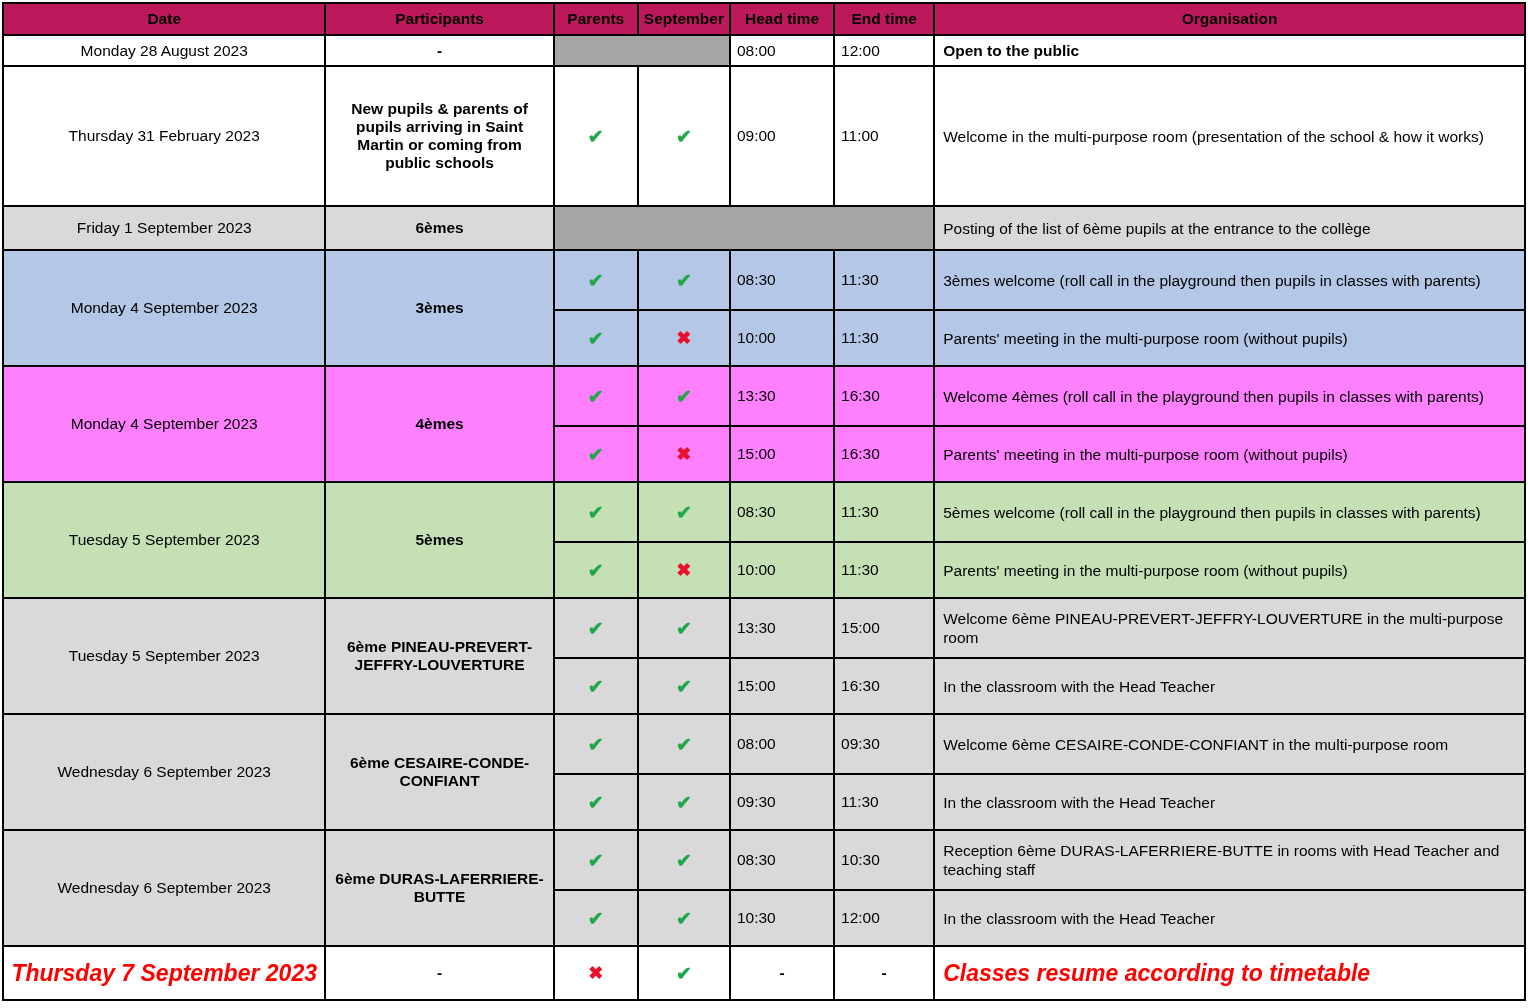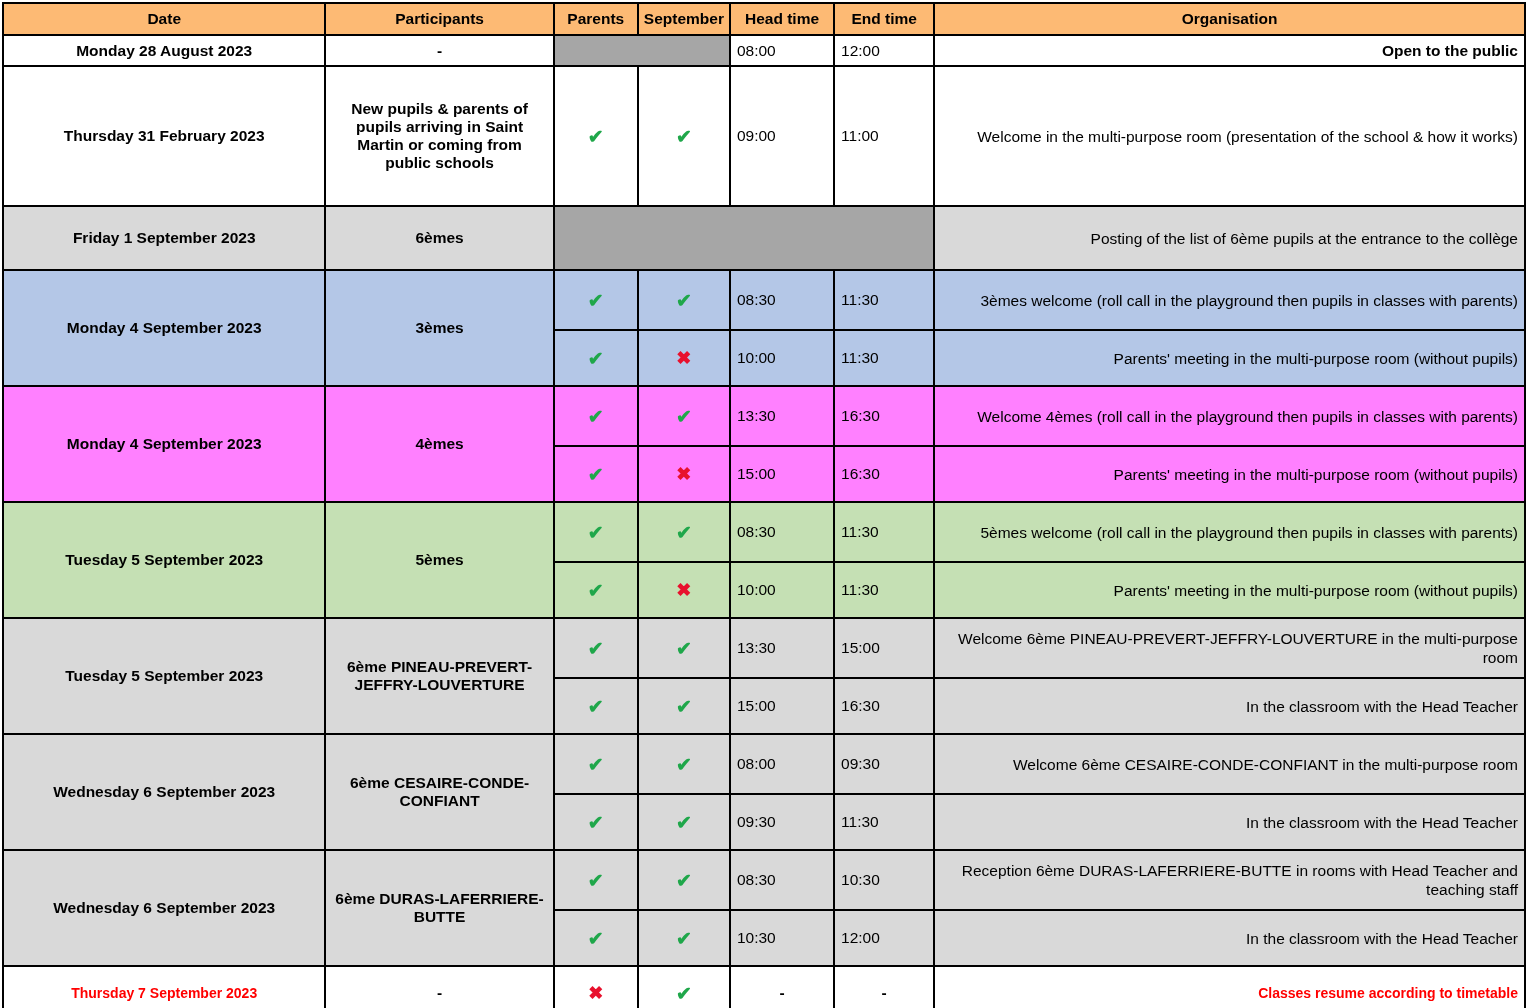--- a/index.html
+++ b/index.html
@@ -29,43 +29,43 @@
   
   .c-date   { width: 322px; }
   .c-part   { width: 228px; }
   .c-par    { width: 84px;  }
   .c-stu    { width: 92px;  }
   .c-start  { width: 104px; }
   .c-end    { width: 100px; }
   .c-org    { width: 590px; }
 
   thead th {
-    background: #fdba74;
+    background: #be185d;
     font-weight: bold;
     text-align: center;
     height: 30px;
     font-size: 16px;
   }
   .cell {
     padding: 5px 6px;
     box-sizing: border-box;
   }
   .date-cell {
     text-align: center;
-    font-weight: bold;
+    font-weight: normal;
   }
   .part-cell {
     text-align: center;
     font-weight: bold;
   }
   .time-cell {
     text-align: left;
   }
   .org-cell {
-    text-align: right;
+    text-align: left;
     padding-left: 8px;
     line-height: 1.25;
   }
   .org-bold { font-weight: bold; }
 
   .mark {
     text-align: center;
     font-size: 19px;
     line-height: 1;
   }
@@ -76,21 +76,22 @@
   .bg-white { background: #ffffff; }
   .bg-grey  { background: #D9D9D9; }
   .bg-blue  { background: #B4C7E7; }
   .bg-pink  { background: #FF80FF; }
   .bg-green { background: #C5E0B4; }
   .bg-dark  { background: #A6A6A6; }
 
   .final-red {
     color: #FF0000;
     font-weight: bold;
-    font-size: 14px;
+    font-style: italic;
+    font-size: 23px;
   }
   .final-dash {
     text-align: center;
     font-weight: bold;
     color: #000;
   }
 </style>
 </head>
 <body>
 
@@ -153,21 +154,21 @@
           <div class="cell time-cell">09:00</div>
         </td>
       <td class="bg-white">
           <div class="cell time-cell">11:00</div>
         </td>
       <td class="bg-white">
           <div class="cell org-cell">Welcome in the multi-purpose room (presentation of the school &amp; how it works)</div>
         </td>
     </tr>
 
-    <tr style="height:64px;">
+    <tr style="height:44px;">
       <td class="bg-grey">
           <div class="cell date-cell">Friday 1 September 2023</div>
         </td>
       <td class="bg-grey">
           <div class="cell part-cell">6èmes</div>
         </td>
       <td class="bg-dark" colspan="4"></td>
       <td class="bg-grey">
           <div class="cell org-cell">Posting of the list of 6ème pupils at the entrance to the collège</div>
         </td>

